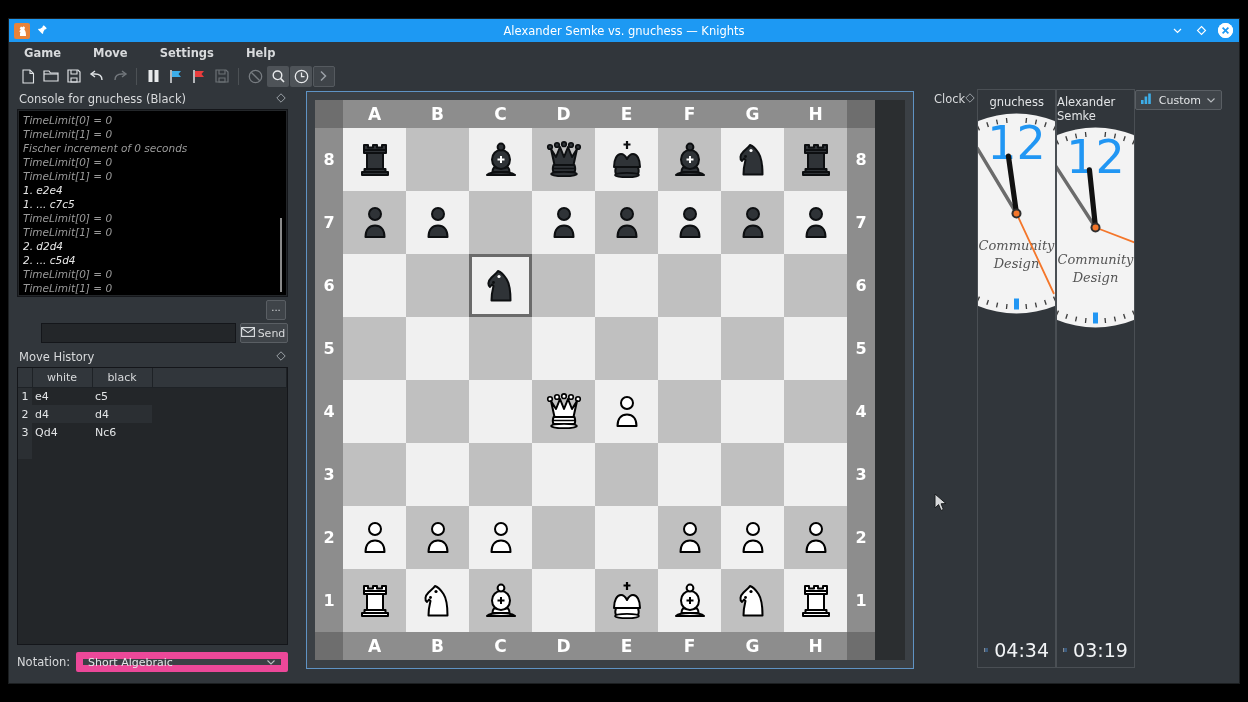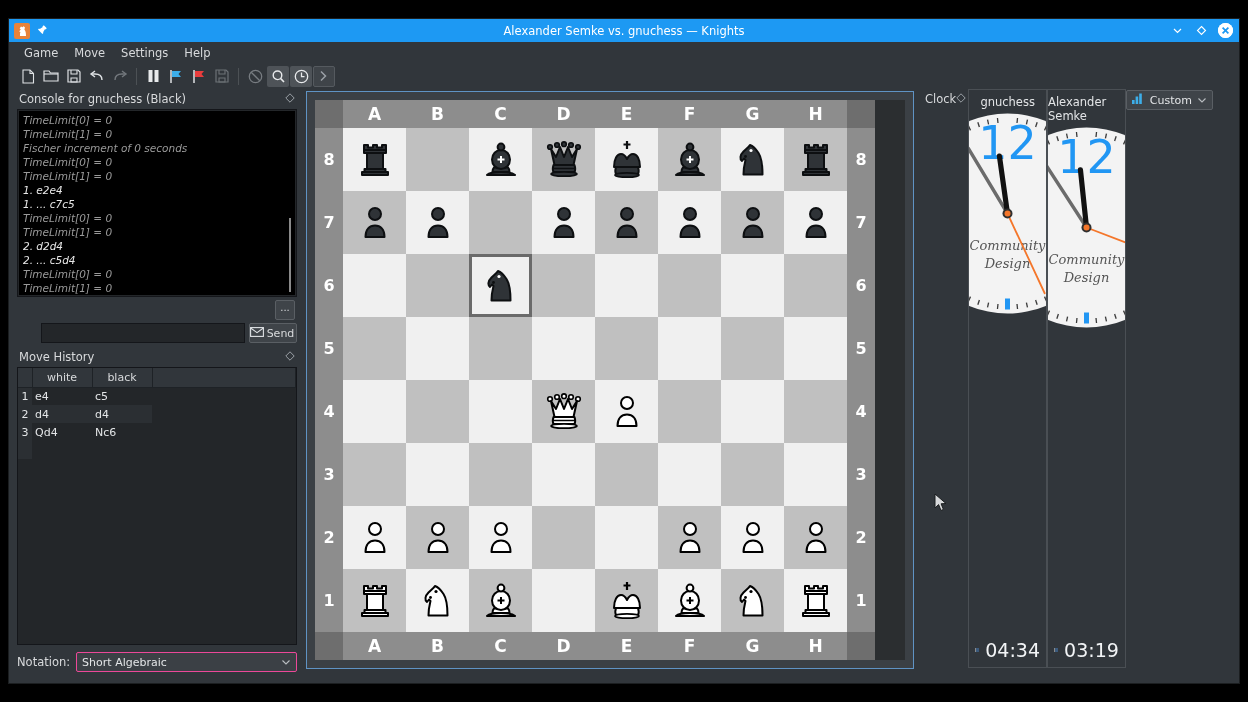--- a/index.html
+++ b/index.html
@@ -35,42 +35,42 @@
     font-size: 11.5px; color: #fff; pointer-events: none;
   }
   .tb-right { margin-left: auto; display: flex; align-items: center; gap: 9px; padding-right: 6px; z-index:2;}
   .tb-btn { width: 15px; height: 15px; display:flex;align-items:center;justify-content:center; color:#fff;}
   .tb-close { background:#fff; border-radius:50%; width:15px; height:15px; display:flex;align-items:center;justify-content:center;}
   .tb-close svg { display:block; }
 
   
   .menubar {
     height: 21px; background: #31363b; display: flex; align-items: center;
-    padding-left: 8px; gap: 2px; flex: 0 0 auto;
+    padding-left: 8px; gap: 18px; flex: 0 0 auto; font-weight: bold;
   }
   .menu-item {
     font-size: 11.5px; color: #d8dadc; padding: 2px 7px; border-radius: 2px;
   }
   
   .toolbar {
     height: 26px; background: #31363b; display: flex; align-items: center;
     padding-left: 8px; gap: 1px; flex: 0 0 auto;
   }
   .tool {
     width: 22px; height: 21px; display: flex; align-items: center; justify-content: center;
     border-radius: 2px;
   }
   .tool.active { background: #4e5358; }
   .tool.framed { background: #3f4449; border: 1px solid #555a5f; }
   .tool svg { display: block; }
   .tsep { width: 1px; height: 17px; background: #4c5155; margin: 0 4px; }
 
   
   .body {
-    flex: 1 1 auto; display: flex; gap: 3px; padding: 0 18px 0 0;
+    flex: 1 1 auto; display: flex; gap: 12px; padding: 0 9px 0 0;
     background: #31363b; position: relative;
   }
   .col-left { width: 330px; display: flex; flex-direction: column; padding: 0 2px 0 8px; }
   .col-center { flex: 1 1 auto; padding: 0 4px; display:flex; flex-direction:column;}
   .col-right { width: 300px; display: flex; flex-direction: row; padding: 0 8px 0 2px; }
 
   .dock-head {
     height: 20px; display: flex; align-items: center; justify-content: space-between;
     font-size: 11.5px; color: #d8dadc; padding: 0 2px;
   }
@@ -126,21 +126,21 @@
   .mh-table td {
     color: #e3e5e7; font-size: 11px; height: 18px; padding-left: 3px;
   }
   .mh-num { background: #2b2f33; color: #cfd2d5; width: 14px; text-align: center; padding-left:0 !important;}
   td.mh-w { width: 60px; }
   td.mh-b { width: 60px; }
   tr.alt td.mh-w, tr.alt td.mh-b { background: #2b2f33; }
   .notation-row { height: 24px; display: flex; align-items: center; gap: 6px; margin-top: 5px; }
   .notation-label { font-size: 11.5px; color: #d8dadc; }
   .notation-sel {
-    flex: 1 1 auto; height: 20px; background: #3b4045; border: 1px solid #ec4899;
+    flex: 1 1 auto; height: 20px; background: #3b4045; border: 7px solid #ec4899;
     color: #e3e5e7; font-size: 11px; display: flex; align-items: center;
     padding: 0 5px; justify-content: space-between; border-radius: 2px;
   }
 
   
   .board-outer {
     margin-top: 2px; background: #3b4045; border: 1px solid #5f93c4;
     padding: 8px; width: 608px; align-self:flex-start;
   }
   .board-grid {

